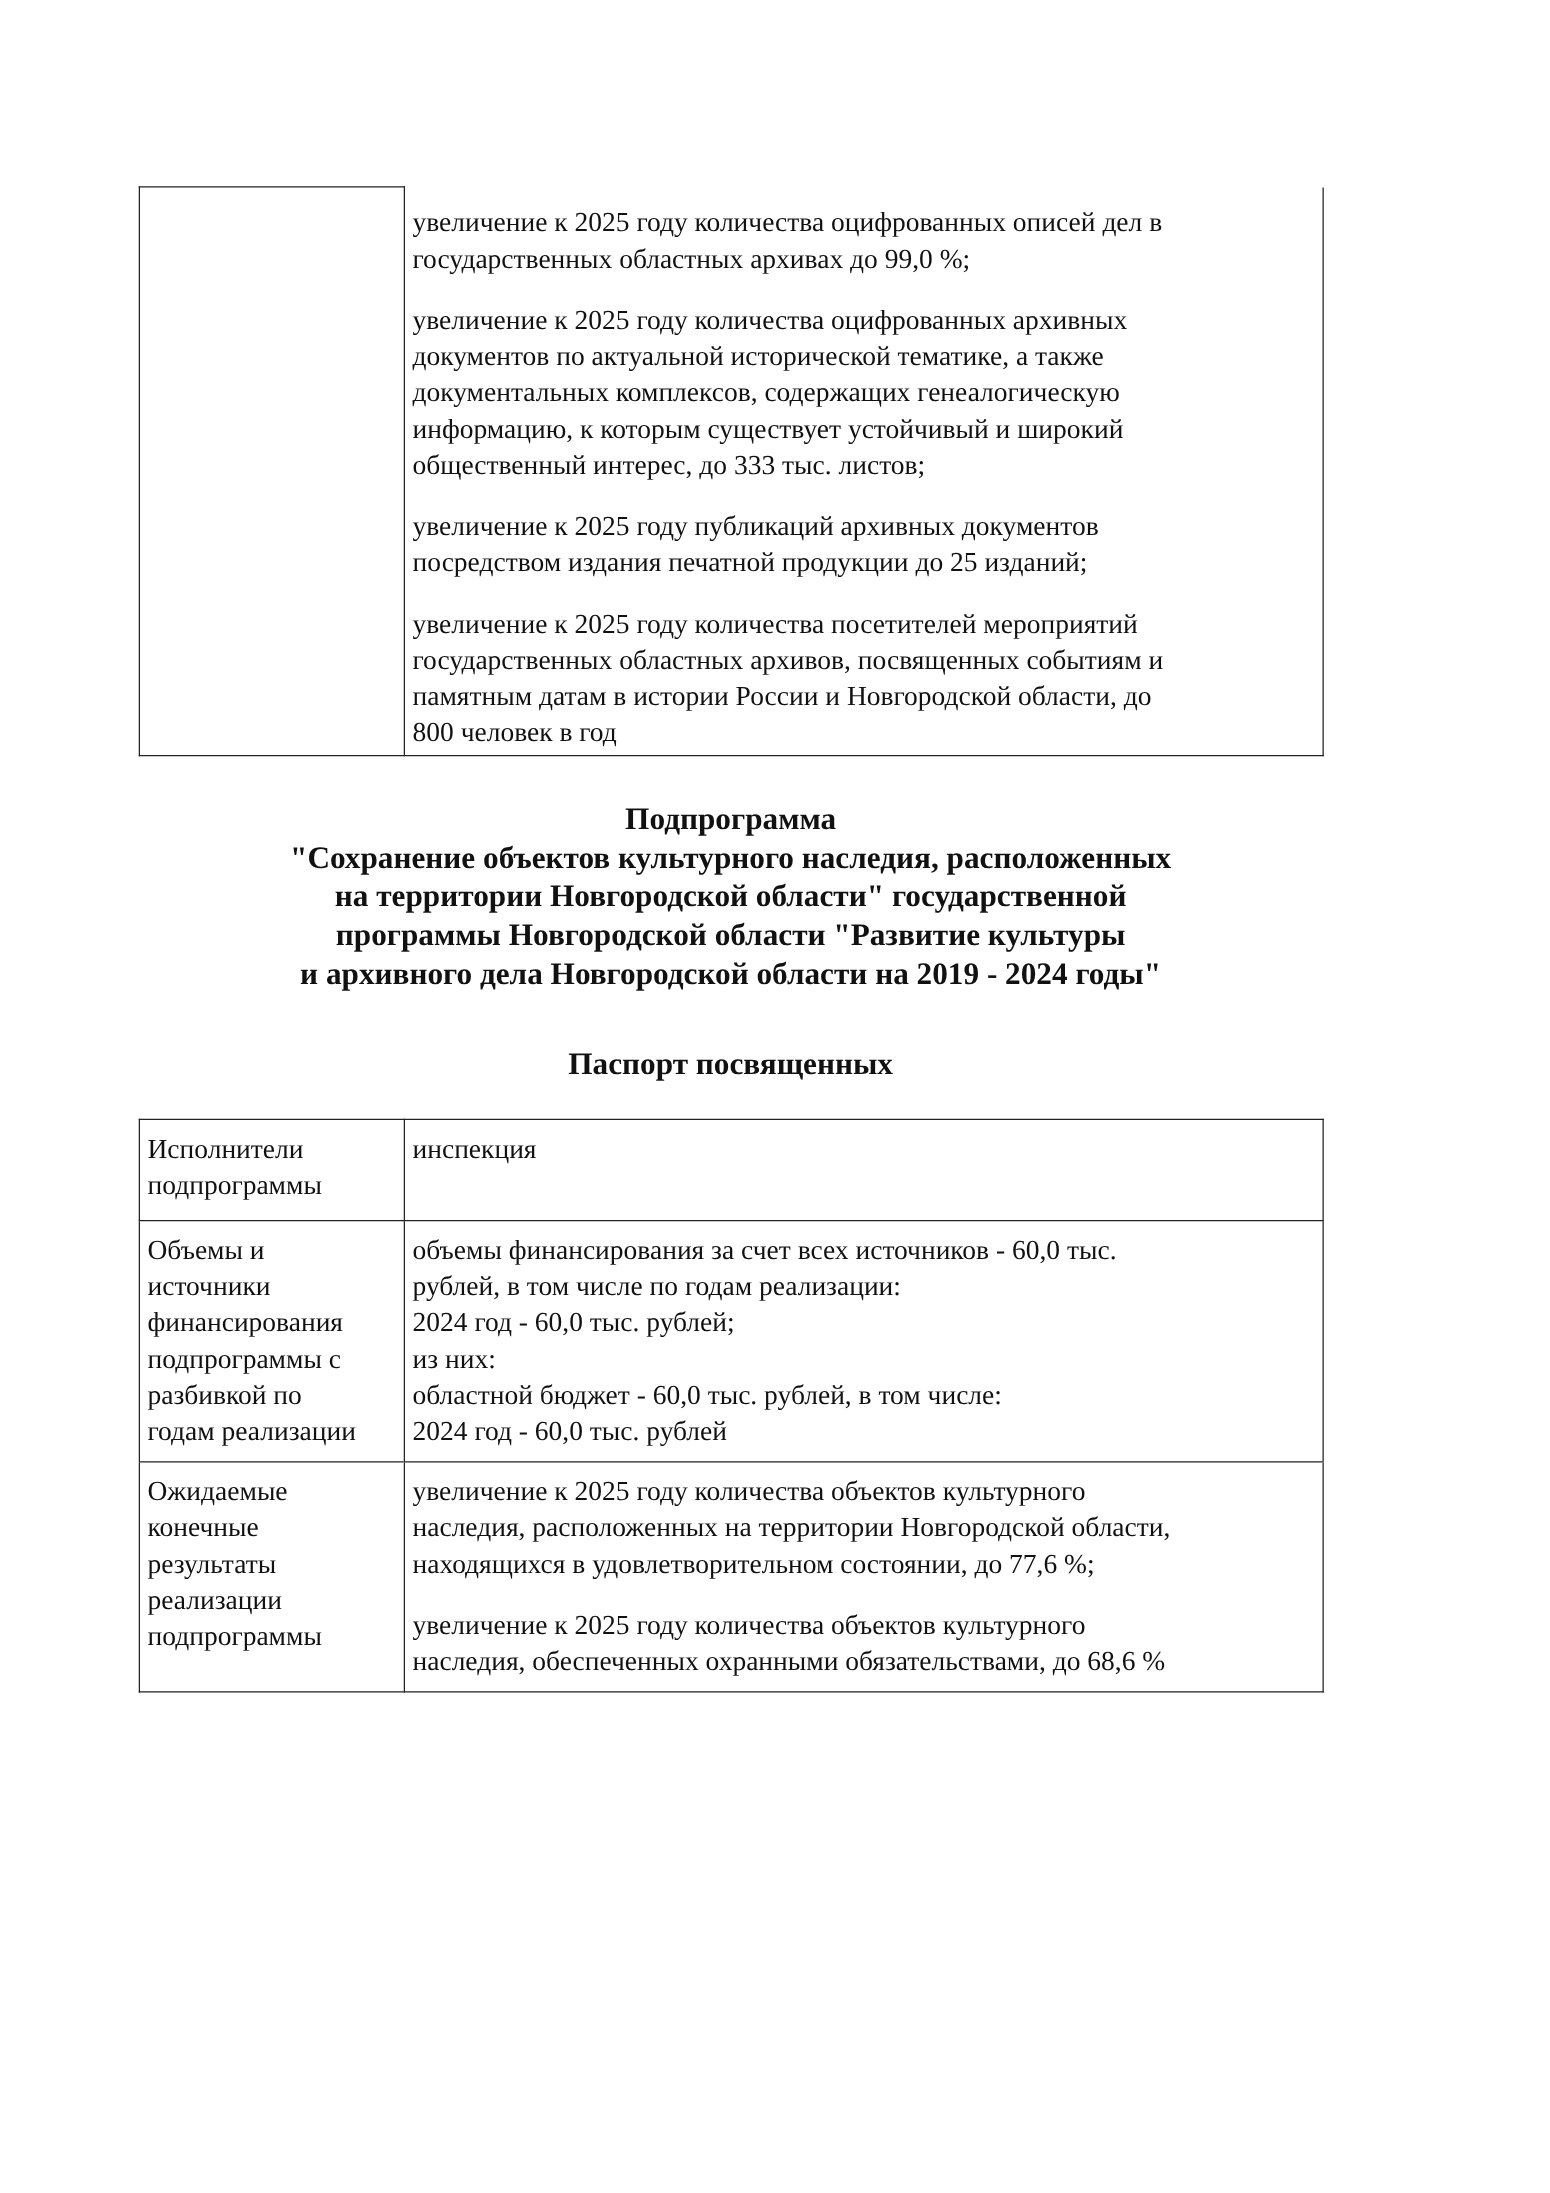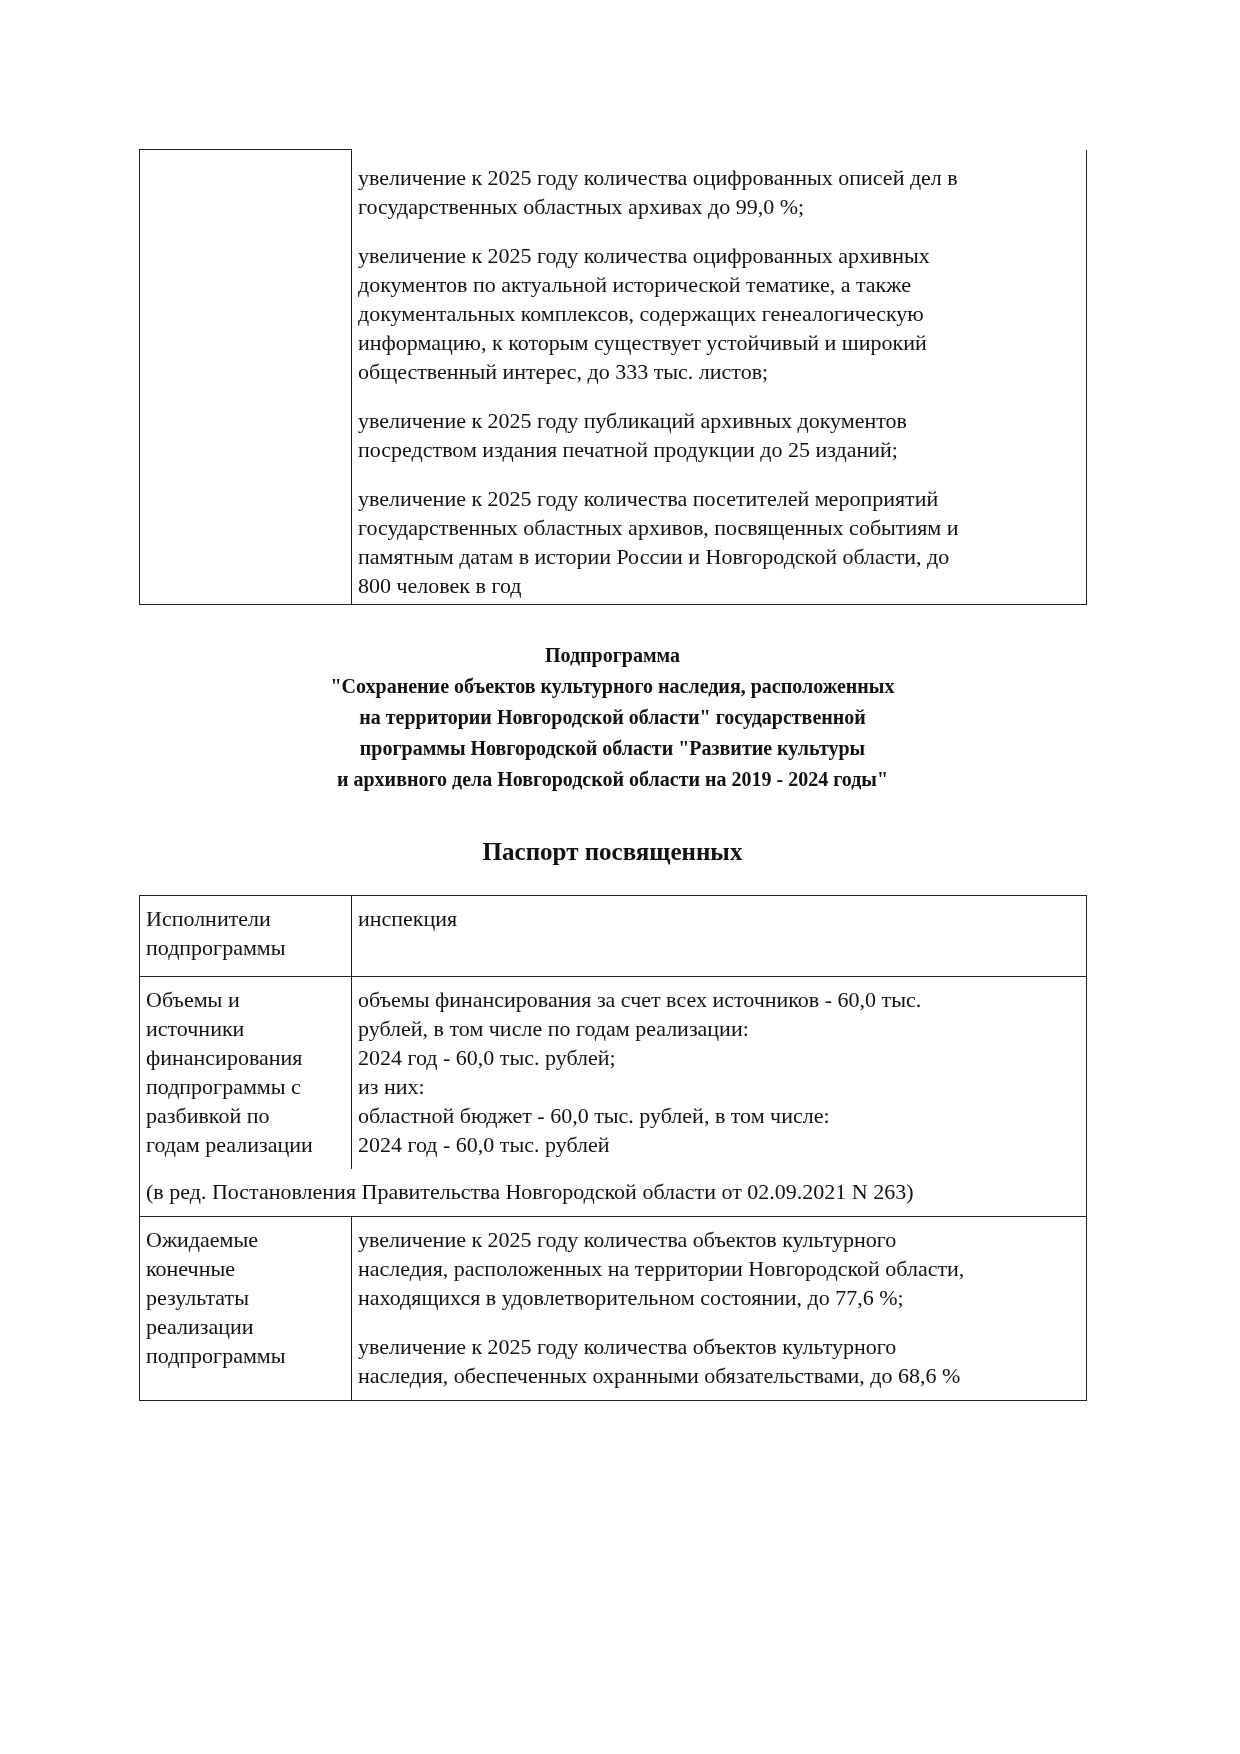--- a/index.html
+++ b/index.html
@@ -1,29 +1,29 @@
 <!DOCTYPE html>
 <html><head>
   <meta charset="utf-8">
   <style>
     html, body { margin: 0; padding: 0; background: #ffffff; }
     body { width: 1240px; height: 1754px; position: relative; font-family: "Liberation Serif", "DejaVu Serif", serif; color: #111; }
-    .page { position: absolute; left: 0; top: 0; width: 1104px; height: 1754px; margin-left: 28px; }
+    .page { position: absolute; left: 0; top: 0; width: 1104px; height: 1754px; }
     table.doc { position: absolute; left: 111px; width: 947px; border-collapse: collapse; table-layout: fixed; font-size: 22px; line-height: 29px; }
     table.doc td { border: 1.5px solid #222; vertical-align: top; padding: 6px 6px 6px 6px; }
     table.doc col.c1 { width: 212px; }
     table.doc col.c2 { width: 735px; }
     #tbl-top { top: 149px; }
     #tbl-top td { border-top: none; }
     #tbl-top td.c2 { padding-top: 13px; padding-bottom: 4px; }
     #tbl-top td.c1 { border-top: 1.5px solid #222; }
     #tbl-top tr { }
     .para { margin: 0 0 20px 0; }
     .para:last-child { margin-bottom: 0; }
-    .title-block { position: absolute; left: 111px; width: 947px; top: 640px; text-align: center; font-weight: bold; font-size: 20px; line-height: 31px; }
+    .title-block { position: absolute; left: 111px; width: 947px; top: 640px; text-align: center; font-weight: bold; font-size: 25px; line-height: 31px; }
     .title-block .line { display: block; }
     .passport-title { position: absolute; left: 111px; width: 947px; top: 836px; text-align: center; font-weight: bold; font-size: 25px; line-height: 31px; }
     #tbl-pass { top: 895px; }
     #tbl-pass td { padding: 8px 20px 10px 6px; font-family: Liberation Serif, serif; }
     #tbl-pass tr.h80 td { height: 62px; }
     .line { display: block; }
     td.note { border-top: none !important; padding-top: 8px !important; }
     td.nobottom { border-bottom: none !important; }
     td.c1.fund { border-right: 1.5px solid #222; }
   </style>
@@ -107,23 +107,20 @@
       </td>
       <td class="c2 nobottom">
         <span class="line">объемы финансирования за счет всех источников - 60,0 тыс.</span>
         <span class="line">рублей, в том числе по годам реализации:</span>
         <span class="line">2024 год - 60,0 тыс. рублей;</span>
         <span class="line">из них:</span>
         <span class="line">областной бюджет - 60,0 тыс. рублей, в том числе:</span>
         <span class="line">2024 год - 60,0 тыс. рублей</span>
       </td>
     </tr>
-    <tr>
-      <td colspan="2" class="note">(в ред. Постановления Правительства Новгородской области от 02.09.2021 N 263)</td>
-    </tr>
 
     <tr>
       <td class="c1">
         <span class="line">Ожидаемые</span>
         <span class="line">конечные</span>
         <span class="line">результаты</span>
         <span class="line">реализации</span>
         <span class="line">подпрограммы</span>
       </td>
       <td class="c2">

